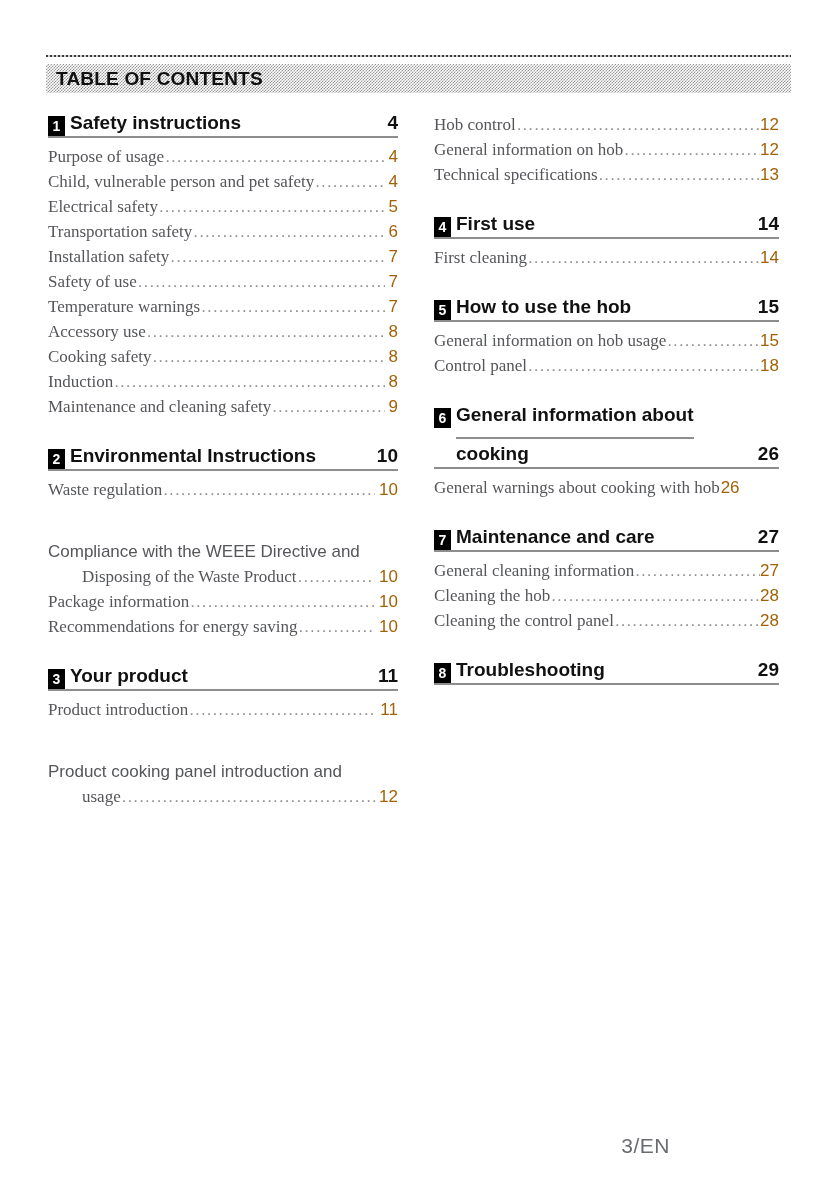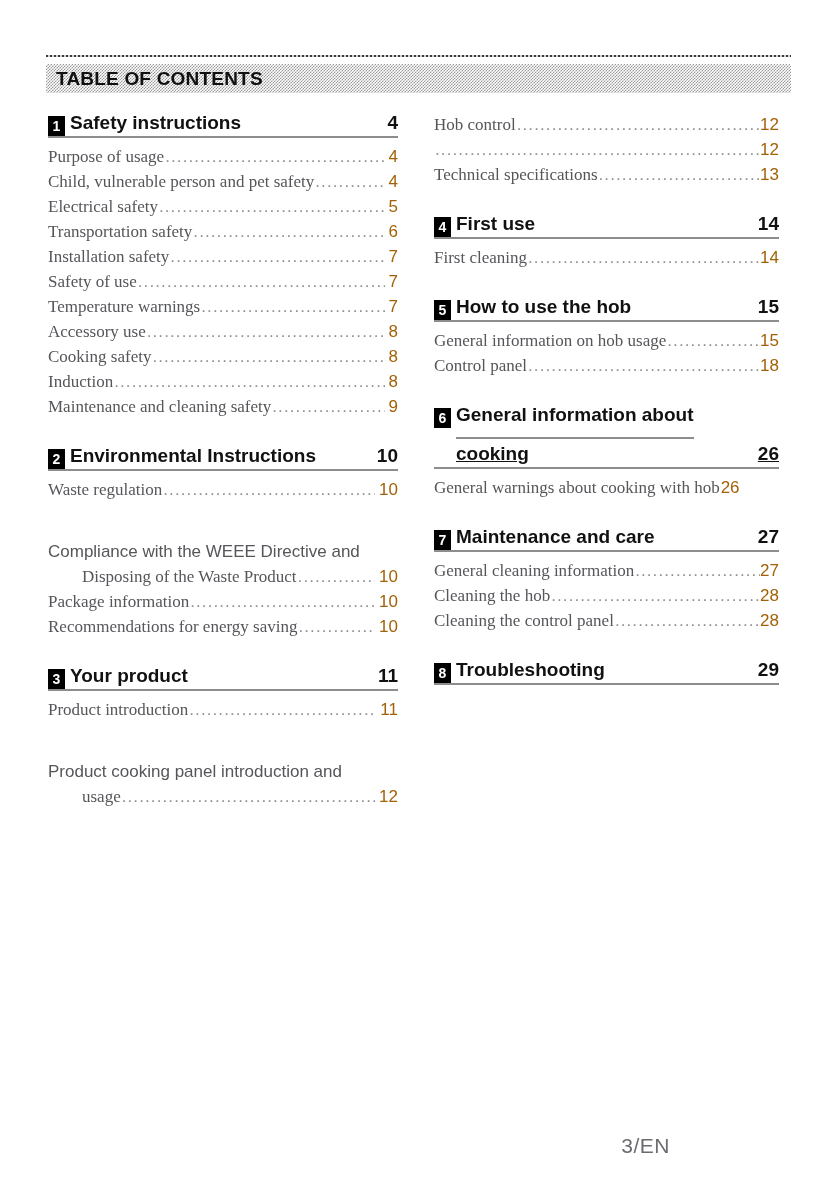--- a/index.html
+++ b/index.html
@@ -118,21 +118,20 @@
     color: #111111;
     padding-left: 16px;
   }
   .sec-cont {
     display: flex;
     align-items: baseline;
     border-bottom: 2px solid #8d8d8d;
     padding-bottom: 2px;
     padding-left: 22px;
     margin-top: 2px;
-    text-decoration: underline;
   }
 
   
   .entry {
     display: flex;
     align-items: baseline;
     font-size: 17px;
     color: #55565a;
     line-height: 25px;
     white-space: nowrap;
@@ -320,20 +319,21 @@
     </div>
 
   <div class="col col-right" id="col-right">
       <div class="entries">
         <div class="entry">
           <span class="entry-text">Hob control</span>
           <span class="leader"></span>
           <span class="entry-page">12</span>
         </div>
         <div class="entry">
+          <span class="entry-text">General information on hob</span>
           <span class="leader"></span>
           <span class="entry-page">12</span>
         </div>
         <div class="entry">
           <span class="entry-text">Technical specifications</span>
           <span class="leader"></span>
           <span class="entry-page">13</span>
         </div>
       </div>
       <div class="sec">

